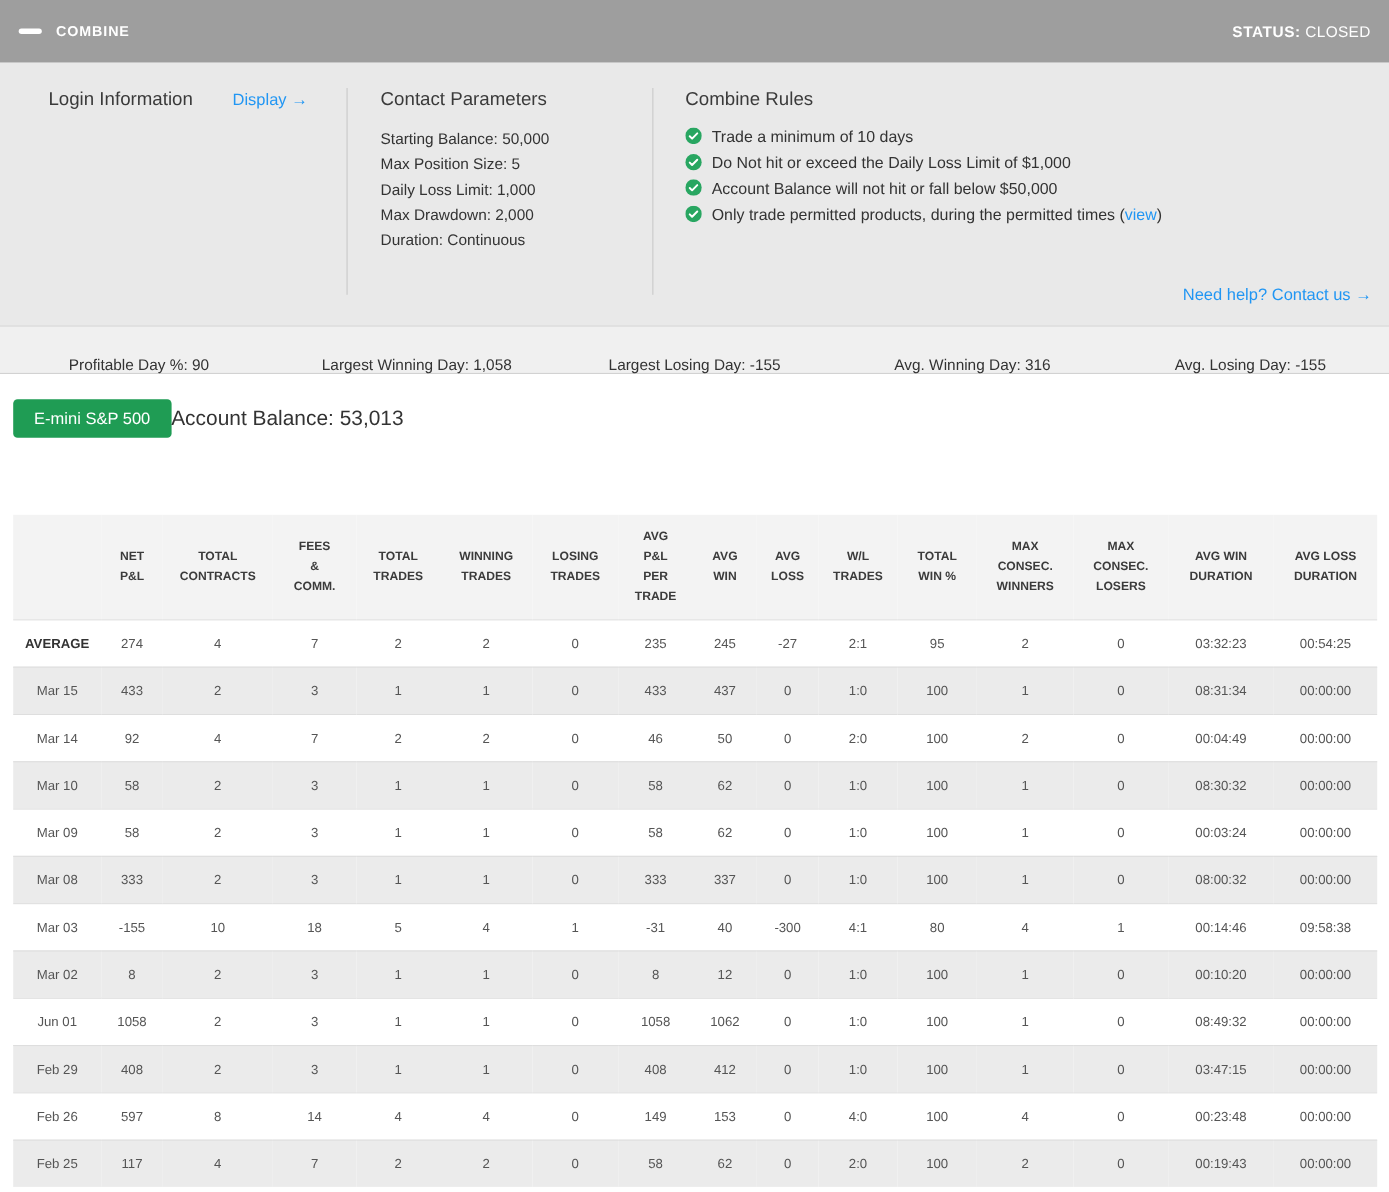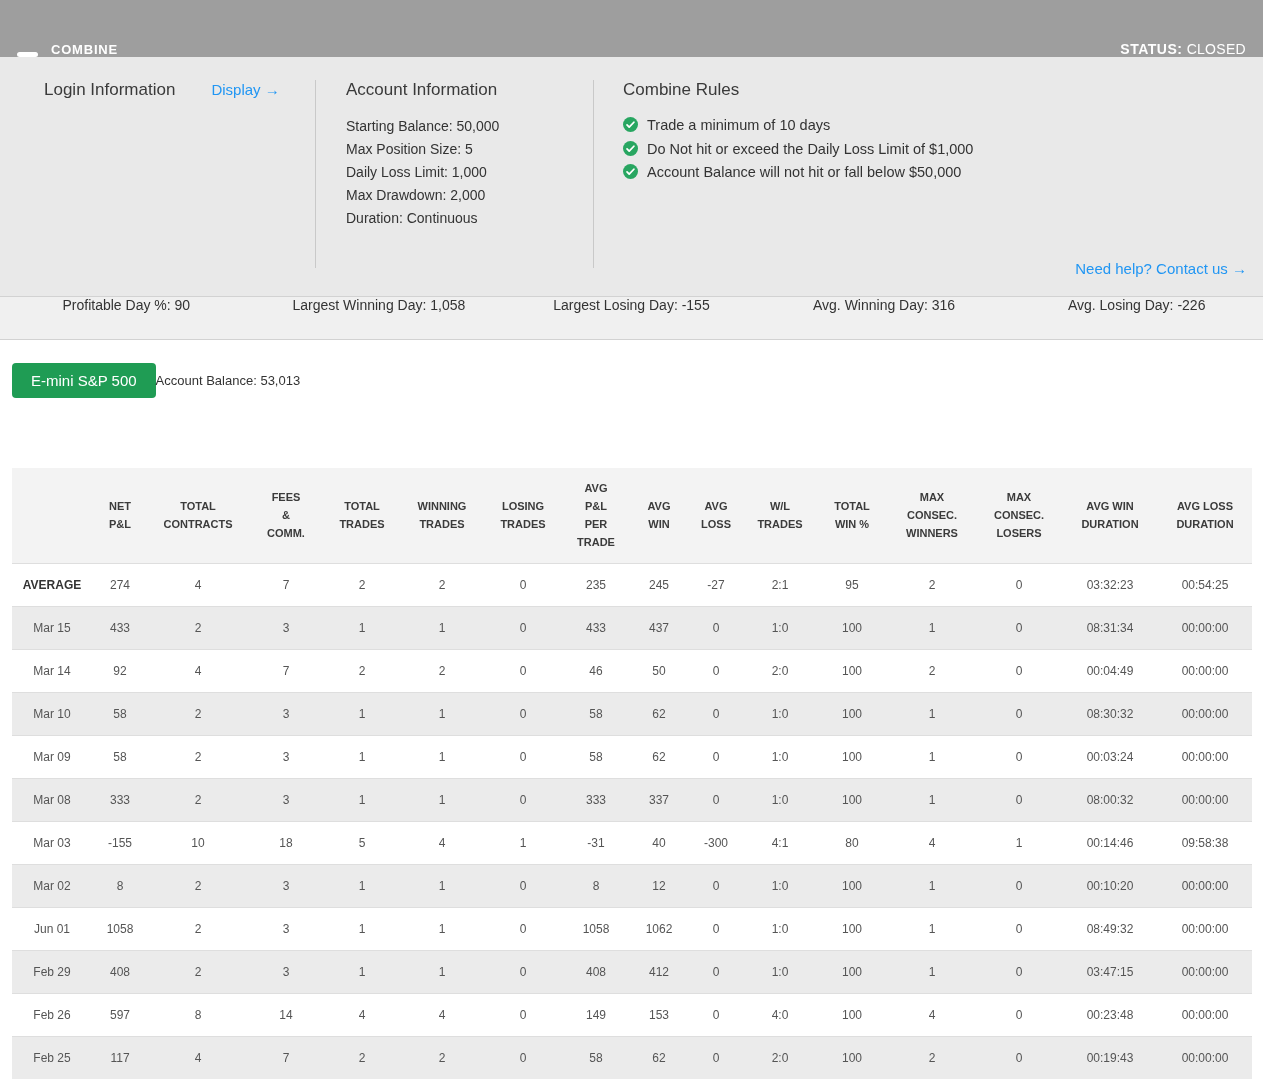--- a/index.html
+++ b/index.html
@@ -3,48 +3,48 @@
 <meta charset="utf-8">
 <style>
   * { box-sizing: border-box; }
   html,body { margin:0; padding:0; }
   body {
     width:1263px; height:1084px; background:#fff; color:#333;
     font-family:"Liberation Sans","DejaVu Sans",sans-serif;
     overflow:hidden;
   }
   
-  .topbar { height:57px; background:#9e9e9e; display:flex; align-items:flex-end; padding:0 17px; }
+  .topbar { height:57px; background:#9e9e9e; display:flex; align-items:center; padding:0 17px; }
   .minus-bar { width:21px; height:5px; background:#fff; border-radius:2.5px; margin-right:13px; cursor:pointer; }
   .topbar-title { color:#fff; font-weight:bold; font-size:13px; letter-spacing:.8px; }
   .topbar-status { margin-left:auto; color:#fff; font-size:14px; letter-spacing:.3px; }
   .topbar-status .lbl { font-weight:bold; letter-spacing:.5px; }
   
   .info-section { height:240px; background:#e9e9e9; border-bottom:1px solid #d2d2d2; display:flex; padding-top:23px; }
   .info-col { height:188px; }
   .col-login { width:315px; padding-left:44px; }
   .col-login .head { display:flex; align-items:baseline; }
   .section-title { font-size:17px; color:#3a3a3a; font-weight:normal; margin:0; }
   .link { color:#2196f3; text-decoration:none; cursor:pointer; }
   .display-link { font-size:15px; margin-left:36px; }
   .col-params { width:278px; border-left:1px solid #c9c9c9; padding-left:30px; }
   .params-list { list-style:none; margin:15px 0 0; padding:0; font-size:14px; line-height:23px; color:#333; }
   .col-rules { flex:1; border-left:1px solid #c9c9c9; padding-left:29px; padding-right:8px; position:relative; }
   .rules-list { list-style:none; margin:14px 0 0; padding:0; font-size:14.5px; line-height:23.5px; color:#333; }
   .rules-list .check { display:inline-block; margin-right:9px; }
   .rules-list .check svg { vertical-align:-2px; }
   .help-link { position:absolute; right:16px; top:180px; font-size:15px; }
   
-  .stats-bar { height:43px; background:#f0f0f0; border-bottom:1px solid #d2d2d2; display:flex; align-items:flex-start; }
+  .stats-bar { height:43px; background:#f0f0f0; border-bottom:1px solid #d2d2d2; display:flex; align-items:flex-end; }
   .stat-item { flex:1; text-align:center; font-size:14px; color:#333; }
   
   .balance-row { display:flex; align-items:center; padding:23px 13px 0 12px; height:58px; }
   .product-button { background:#1f9c54; color:#fff; border:none; border-radius:4px; height:35px; padding:0 19px;
     font-size:15px; font-family:inherit; cursor:pointer; }
-  .account-balance { font-size:13px; color:#333; }
+  .account-balance { font-size:19px; color:#333; }
   
   .report { margin:70px 12px 0; }
   table { width:100%; border-collapse:collapse; table-layout:fixed; }
   thead th { background:#f3f3f3; font-size:11px; font-weight:bold; color:#3b3b3b;
     white-space:pre-line; vertical-align:middle; height:95px; padding:0 3px; text-align:center; line-height:18px; }
   tbody td { height:43px; text-align:center; font-size:12px; color:#555; border-top:1px solid #dedede; padding:0 3px; }
   tbody tr:nth-child(even) { background:#ebebeb; }
   tbody tr.average td.row-label { font-weight:bold; color:#333; }
 </style>
 </head>
@@ -60,21 +60,21 @@
 </div>
 
 <div class="info-section">
   <div class="info-col col-login">
     <div class="head">
       <h2 class="section-title">Login Information</h2>
       <a class="link display-link">Display →</a>
     </div>
   </div>
   <div class="info-col col-params">
-    <h2 class="section-title">Account Information</h2>
+    <h2 class="section-title">Contact Parameters</h2>
     <ul class="params-list">
         <li>Starting Balance: 50,000</li>
         <li>Max Position Size: 5</li>
         <li>Daily Loss Limit: 1,000</li>
         <li>Max Drawdown: 2,000</li>
         <li>Duration: Continuous</li>
       </ul>
   </div>
   <div class="info-col col-rules">
     <h2 class="section-title">Combine Rules</h2>
@@ -84,31 +84,35 @@
               <path d="M4.3 8.4l2.3 2.3 5-5.1" stroke="#fff" stroke-width="1.9" fill="none" stroke-linecap="round" stroke-linejoin="round"></path>
             </svg></span><span>Trade a minimum of 10 days</span></li>
         <li><span class="check"><svg viewBox="0 0 16 16" width="15" height="15">
               <circle cx="8" cy="8" r="8" fill="#28a661"></circle>
               <path d="M4.3 8.4l2.3 2.3 5-5.1" stroke="#fff" stroke-width="1.9" fill="none" stroke-linecap="round" stroke-linejoin="round"></path>
             </svg></span><span>Do Not hit or exceed the Daily Loss Limit of $1,000</span></li>
         <li><span class="check"><svg viewBox="0 0 16 16" width="15" height="15">
               <circle cx="8" cy="8" r="8" fill="#28a661"></circle>
               <path d="M4.3 8.4l2.3 2.3 5-5.1" stroke="#fff" stroke-width="1.9" fill="none" stroke-linecap="round" stroke-linejoin="round"></path>
             </svg></span><span>Account Balance will not hit or fall below $50,000</span></li>
+        <li><span class="check"><svg viewBox="0 0 16 16" width="15" height="15">
+              <circle cx="8" cy="8" r="8" fill="#28a661"></circle>
+              <path d="M4.3 8.4l2.3 2.3 5-5.1" stroke="#fff" stroke-width="1.9" fill="none" stroke-linecap="round" stroke-linejoin="round"></path>
+            </svg></span><span>Only trade permitted products, during the permitted times (</span><a class="link">view</a><span>)</span></li>
       </ul>
     <a class="link help-link">Need help? Contact us →</a>
   </div>
 </div>
 
 <div class="stats-bar">
     <div class="stat-item">Profitable Day %: 90</div>
     <div class="stat-item">Largest Winning Day: 1,058</div>
     <div class="stat-item">Largest Losing Day: -155</div>
     <div class="stat-item">Avg. Winning Day: 316</div>
-    <div class="stat-item">Avg. Losing Day: -226</div>
+    <div class="stat-item">Avg. Losing Day: -155</div>
   </div>
 
 <div class="balance-row">
   <button class="product-button">E-mini S&amp;P 500</button>
   <div class="account-balance">Account Balance: 53,013</div>
 </div>
 
 <div class="report">
   <table>
     <colgroup>

